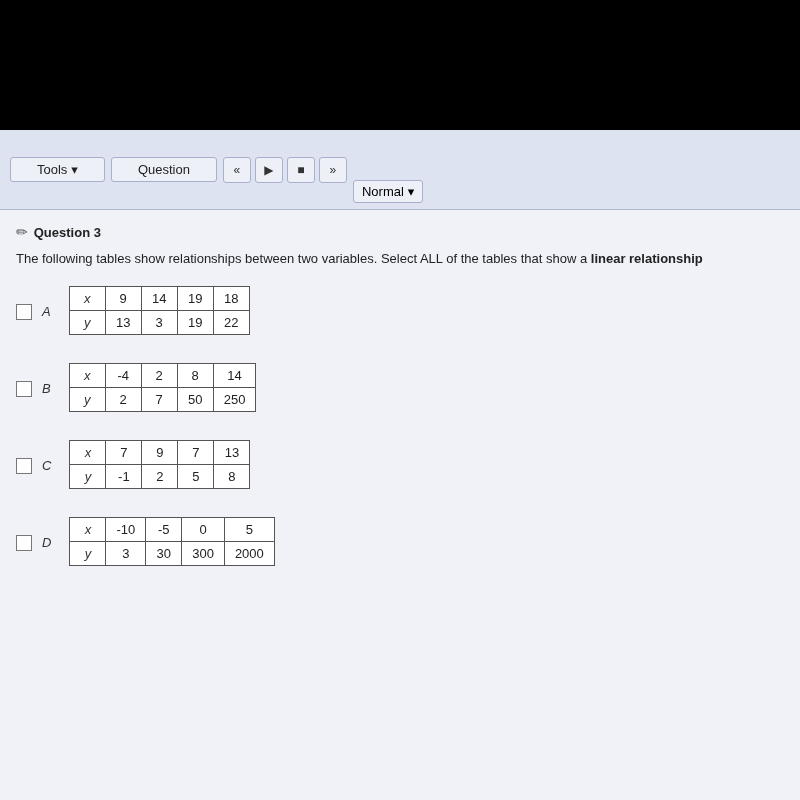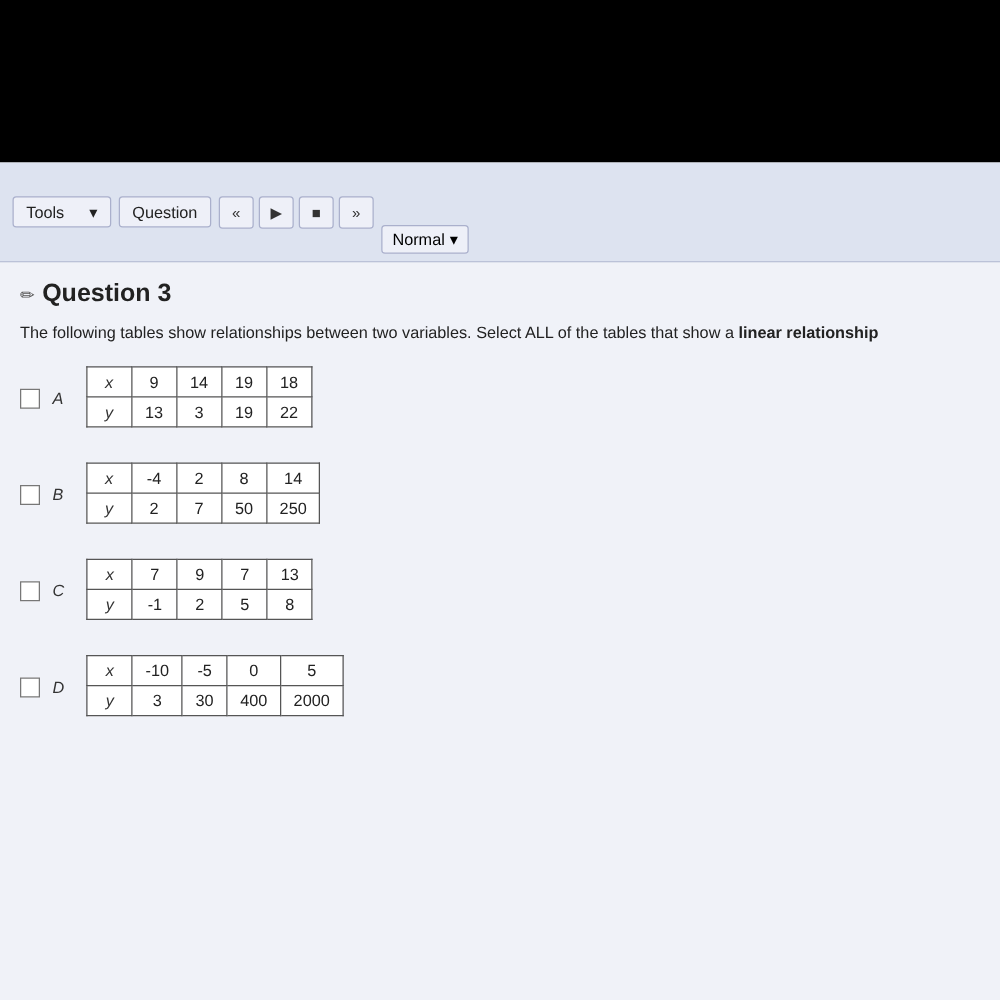--- a/index.html
+++ b/index.html
@@ -25,27 +25,27 @@
       padding: 6px 10px;
       display: flex;
       align-items: center;
       gap: 6px;
     }
 
     .toolbar-btn {
       background: #eef0f8;
       border: 1px solid #aab0cc;
       border-radius: 3px;
-      padding: 4px 10px;
+      padding: 4px 26px;
       font-size: 13px;
       cursor: pointer;
       color: #222;
       display: flex;
       align-items: flex-start;
-      gap: 20px;
+      gap: 4px;
     }
 
     .media-controls {
       display: flex;
       align-items: center;
       gap: 4px;
     }
 
     .media-btn {
       background: #eef0f8;
@@ -83,21 +83,21 @@
     }
 
     .question-header {
       display: flex;
       align-items: center;
       gap: 6px;
       margin-bottom: 10px;
     }
 
     .question-title {
-      font-size: 20px;
+      font-size: 13px;
       font-weight: bold;
       color: #222;
     }
 
     .pencil-icon {
       color: #555;
       font-size: 14px;
     }
 
     .question-text {
@@ -293,21 +293,21 @@
           <td class="row-label">x</td>
           <td>-10</td>
           <td>-5</td>
           <td>0</td>
           <td>5</td>
         </tr>
         <tr>
           <td class="row-label">y</td>
           <td>3</td>
           <td>30</td>
-          <td>400</td>
+          <td>300</td>
           <td>2000</td>
         </tr>
       </tbody>
         </table>
     </div>
   </div>
 
 </div>
 
 </body></html>

